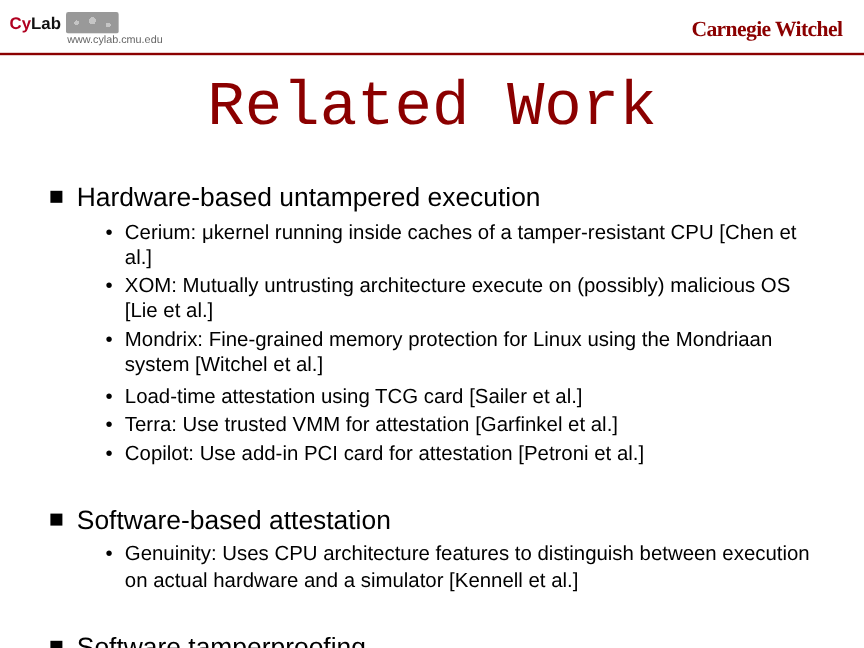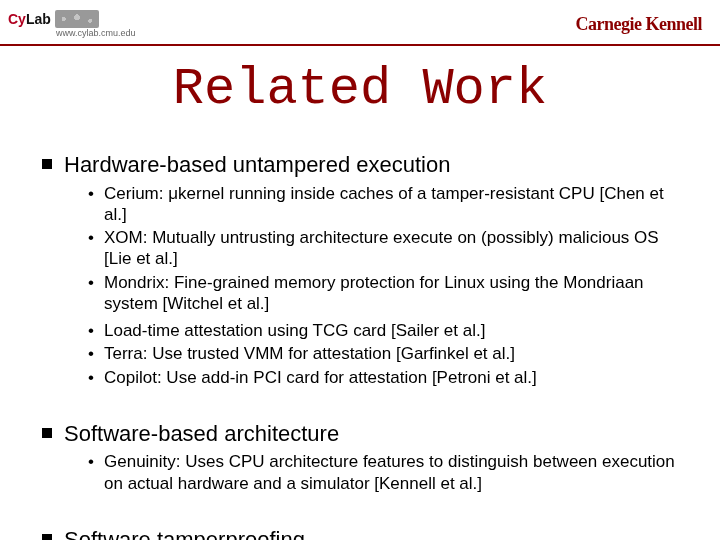--- a/index.html
+++ b/index.html
@@ -126,21 +126,21 @@
   <div class="header">
     <div class="logo-left">
       <span class="brand">
         <span>
           <span class="red">Cy</span><span>Lab</span>
         </span>
         <span class="globe-icon"></span>
       </span>
       <span class="url">www.cylab.cmu.edu</span>
     </div>
-    <div class="logo-right">Carnegie Kennell</div>
+    <div class="logo-right">Carnegie Witchel</div>
   </div>
 
   <h1 class="title">Related Work</h1>
 
   <div class="content">
 
     <div class="sec">
       <div class="sec-head">
         <span class="square-bullet"></span>
         <span>Hardware-based untampered execution</span>
@@ -156,21 +156,21 @@
       <ul class="sub-list">
         <li>Load-time attestation using TCG card [Sailer et al.]</li>
         <li>Terra: Use trusted VMM for attestation [Garfinkel et al.]</li>
         <li>Copilot: Use add-in PCI card for attestation [Petroni et al.]</li>
       </ul>
     </div>
 
     <div class="sec">
       <div class="sec-head">
         <span class="square-bullet"></span>
-        <span>Software-based architecture</span>
+        <span>Software-based attestation</span>
       </div>
       <ul class="sub-list">
         <li>Genuinity: Uses CPU architecture features to distinguish between execution on actual hardware and a simulator [Kennell et al.]</li>
       </ul>
     </div>
 
     <div class="sec">
       <div class="sec-head">
         <span class="square-bullet"></span>
         <span>Software tamperproofing</span>

